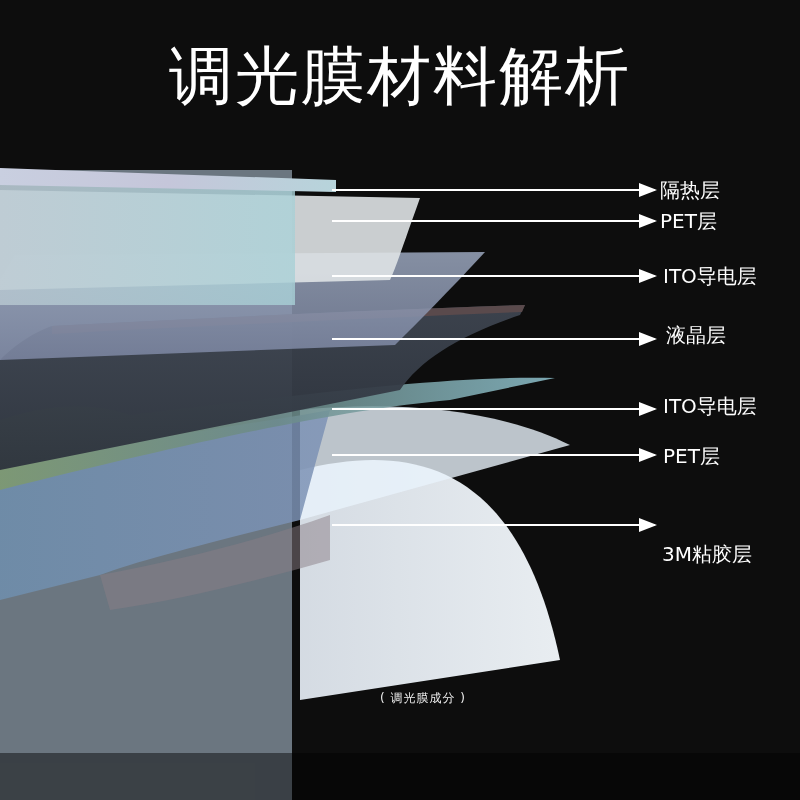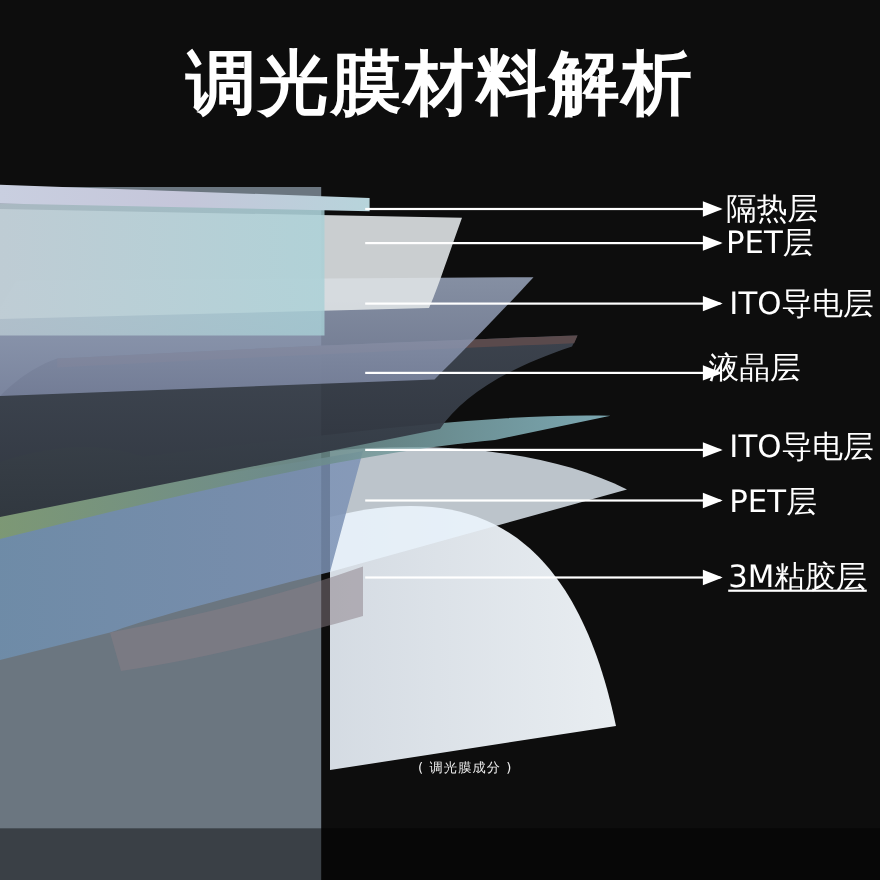--- a/index.html
+++ b/index.html
@@ -1,22 +1,22 @@
 <!DOCTYPE html>
 <html><head>
 <meta charset="utf-8">
 <style>
   html, body { margin:0; padding:0; }
   body { width:800px; height:800px; background:#0d0d0d; position:relative; overflow:hidden;
          font-family:"DejaVu Sans","Liberation Sans",sans-serif; }
   .title { position:absolute; left:0; top:36px; width:800px; text-align:center; color:#fff;
-           font-size:64px; font-weight:bold; letter-spacing:2px; line-height:80px; }
+           font-size:64px; font-weight:normal; letter-spacing:2px; line-height:80px; }
   .stage { position:absolute; left:0; top:0; width:800px; height:800px; }
   .bottom-band { position:absolute; left:0; top:753px; width:800px; height:47px; background:rgba(0,0,0,0.45); }
-  .label { position:absolute; color:#fff; font-size:28px; line-height:24px; white-space:nowrap; }
+  .label { position:absolute; color:#fff; font-size:20px; line-height:24px; white-space:nowrap; }
   .arrow { position:absolute; height:2px; background:#fff; }
   .arrow-head { position:absolute; right:-2px; top:-6px; width:0; height:0;
                 border-top:7px solid transparent; border-bottom:7px solid transparent; border-left:18px solid #fff; }
   .caption { position:absolute; left:380px; top:690px; color:#eee; font-size:12px; letter-spacing:1px; }
 </style>
 </head>
 <body>
 
 <svg class="stage" width="800" height="800" viewBox="0 0 800 800">
   <defs>
@@ -88,30 +88,30 @@
 <div class="label" style="left:660px; top:209px;">PET层</div>
 
 <div class="arrow" style="left:332px; top:275px; width:323px;">
     <span class="arrow-head"></span>
   </div>
 <div class="label" style="left:663px; top:264px;">ITO导电层</div>
 
 <div class="arrow" style="left:332px; top:338px; width:323px;">
     <span class="arrow-head"></span>
   </div>
-<div class="label" style="left:644px; top:323px;">液晶层</div>
+<div class="label" style="left:666px; top:323px;">液晶层</div>
 
 <div class="arrow" style="left:332px; top:408px; width:323px;">
     <span class="arrow-head"></span>
   </div>
 <div class="label" style="left:663px; top:394px;">ITO导电层</div>
 
 <div class="arrow" style="left:332px; top:454px; width:323px;">
     <span class="arrow-head"></span>
   </div>
 <div class="label" style="left:663px; top:444px;">PET层</div>
 
 <div class="arrow" style="left:332px; top:524px; width:323px;">
     <span class="arrow-head"></span>
   </div>
-<div class="label" style="left:662px; top:513px;text-decoration:underline;">3M粘胶层</div>
+<div class="label" style="left:662px; top:542px;">3M粘胶层</div>
 
 <div class="caption">( 调光膜成分 )</div>
 
 </body></html>

